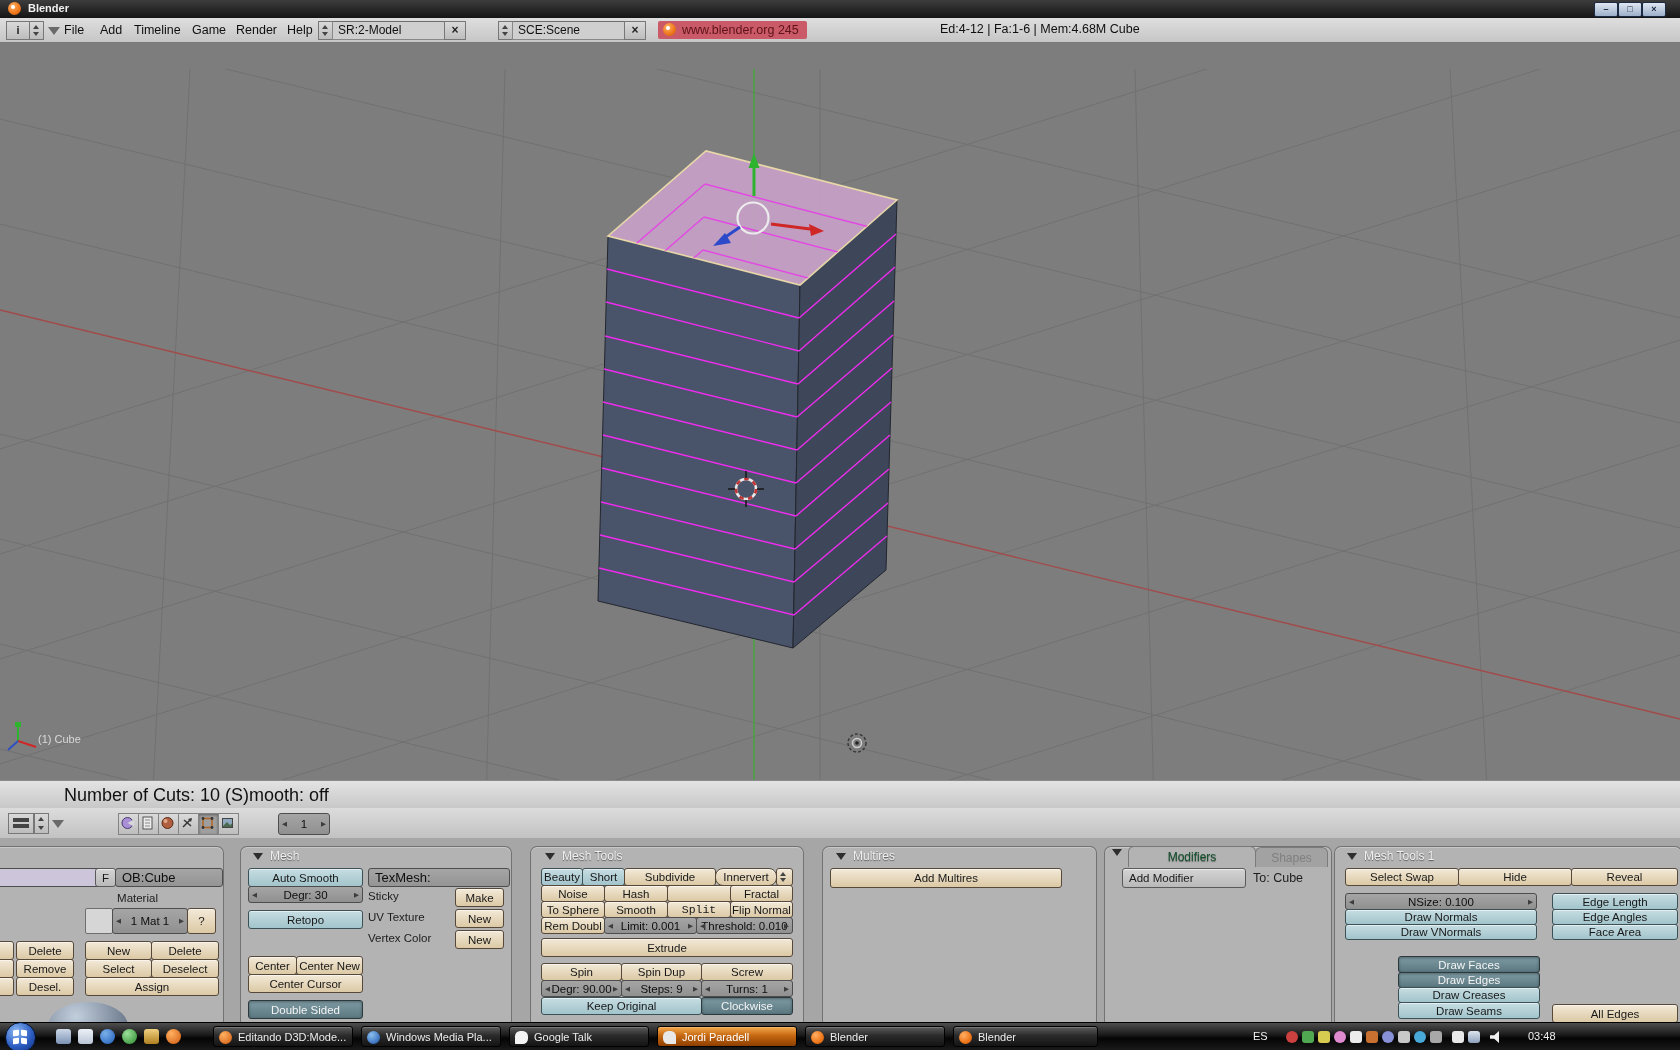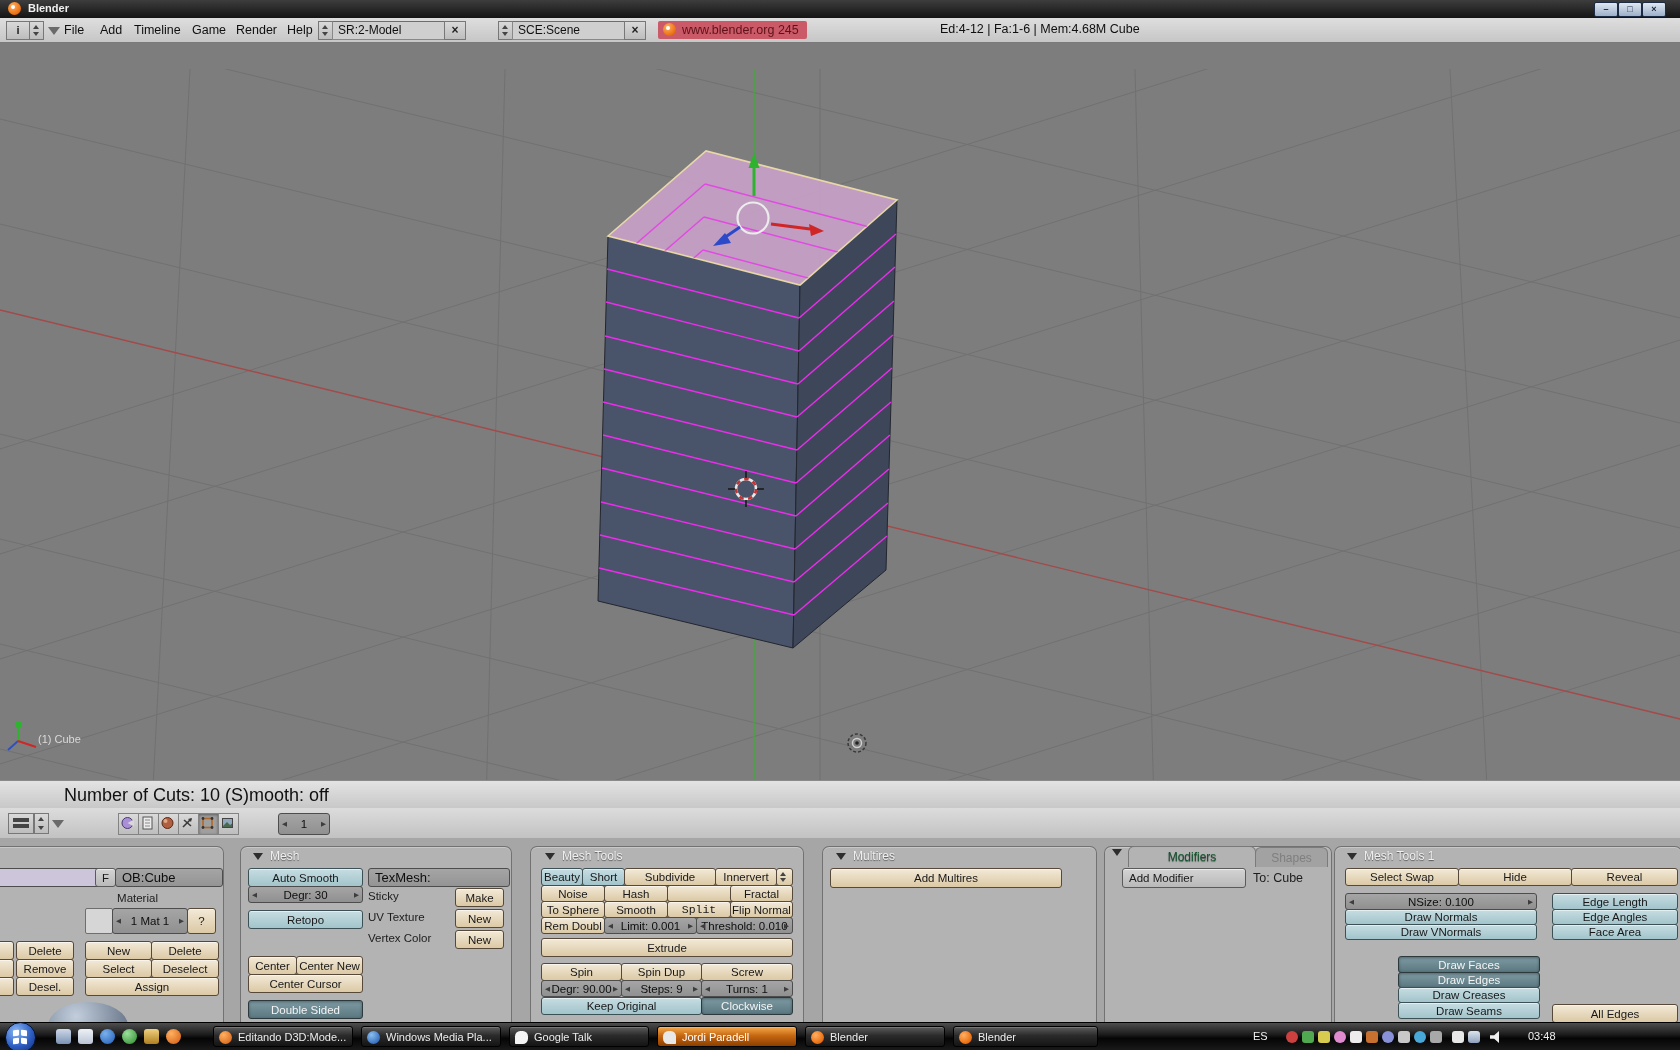--- a/index.html
+++ b/index.html
@@ -347,21 +347,21 @@
   <div class="lbl" style="left:368px;top:932px;">Vertex Color</div>
   <div class="btn" style="left:455px;top:930px;width:47px;height:17px;">New</div>
   <div class="btn" style="left:248px;top:956px;width:47px;height:17px;">Center</div>
   <div class="btn" style="left:296px;top:956px;width:65px;height:17px;">Center New</div>
   <div class="btn" style="left:248px;top:974px;width:113px;height:17px;">Center Cursor</div>
   <div class="btn dark" style="left:248px;top:1000px;width:113px;height:17px;">Double Sided</div>
 
   <div class="btn cyan" style="left:541px;top:868px;width:40px;height:16px;">Beauty</div>
   <div class="btn cyan" style="left:582px;top:868px;width:41px;height:16px;">Short</div>
   <div class="btn" style="left:624px;top:868px;width:90px;height:16px;">Subdivide</div>
-  <div class="btn" style="left:715px;top:868px;width:60px;height:16px;">Innervert</div>
+  <div class="btn" style="left:715px;top:868px;width:60px;height:16px;border-radius:8px;">Innervert</div>
   <div class="btn spin" style="left:776px;top:868px;width:15px;height:16px;"></div>
   <div class="btn" style="left:541px;top:885px;width:62px;height:15px;">Noise</div>
   <div class="btn" style="left:604px;top:885px;width:62px;height:15px;">Hash</div>
   <div class="btn" style="left:667px;top:885px;width:62px;height:15px;padding-left:44px;">Xsort</div>
   <div class="btn" style="left:730px;top:885px;width:61px;height:15px;text-align:right;">Fractal</div>
   <div class="btn" style="left:541px;top:901px;width:62px;height:15px;">To Sphere</div>
   <div class="btn" style="left:604px;top:901px;width:62px;height:15px;">Smooth</div>
   <div class="btn" style="left:667px;top:901px;width:62px;height:15px;font-family:Liberation Mono, monospace;">Split</div>
   <div class="btn" style="left:730px;top:901px;width:61px;height:15px;">Flip Normal</div>
   <div class="btn" style="left:541px;top:917px;width:62px;height:15px;">Rem Doubl</div>

